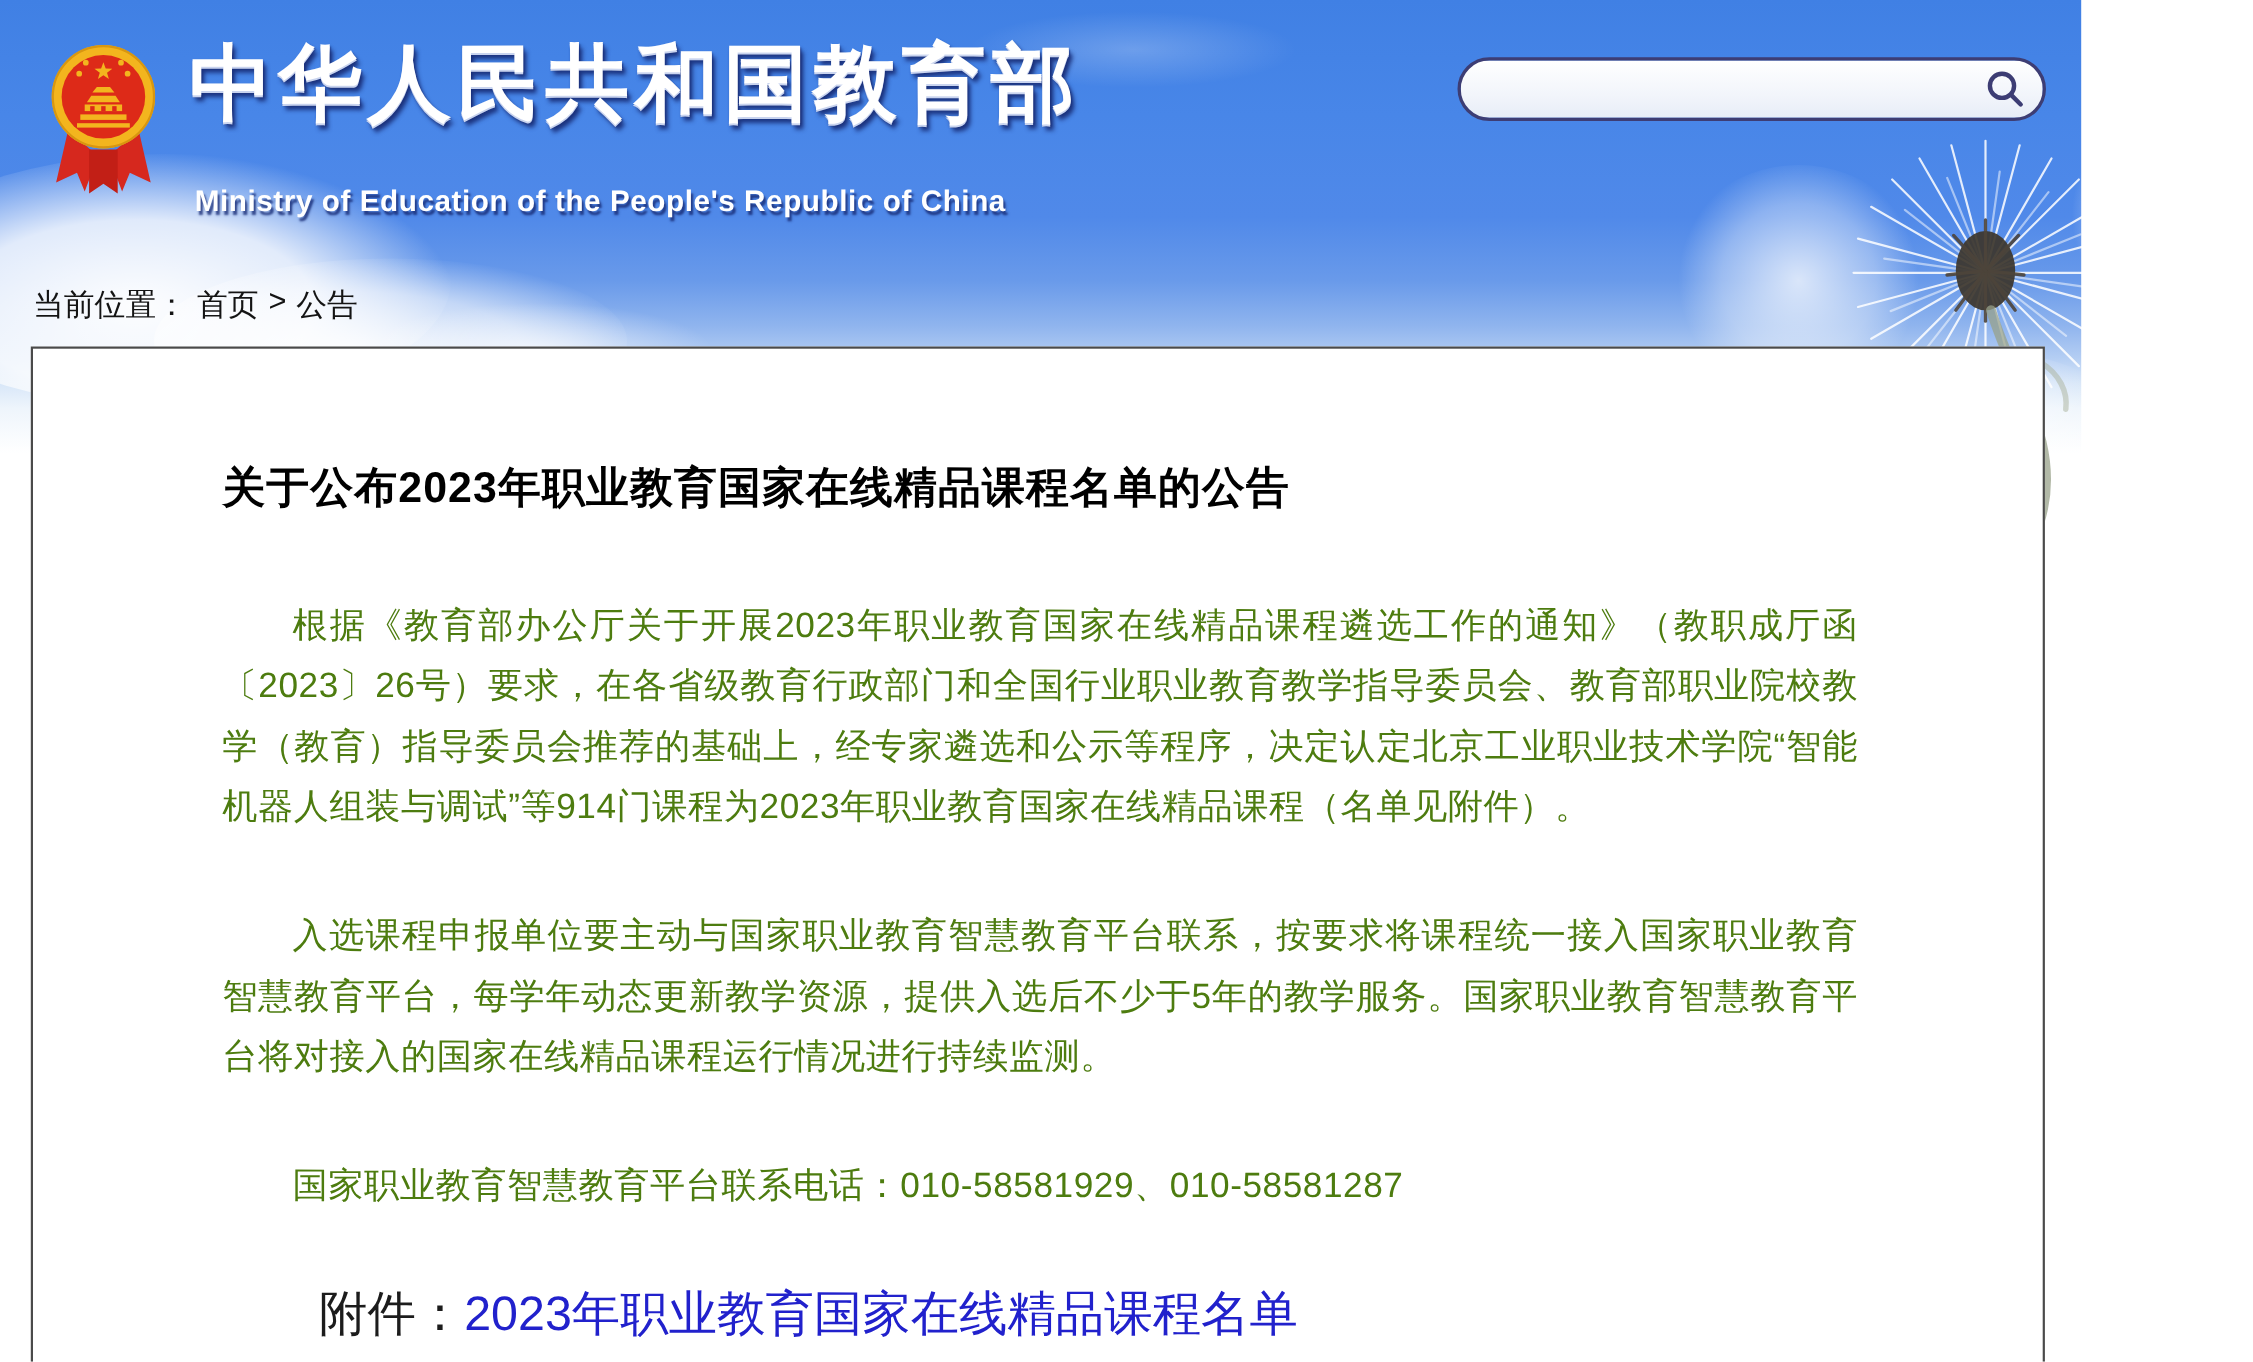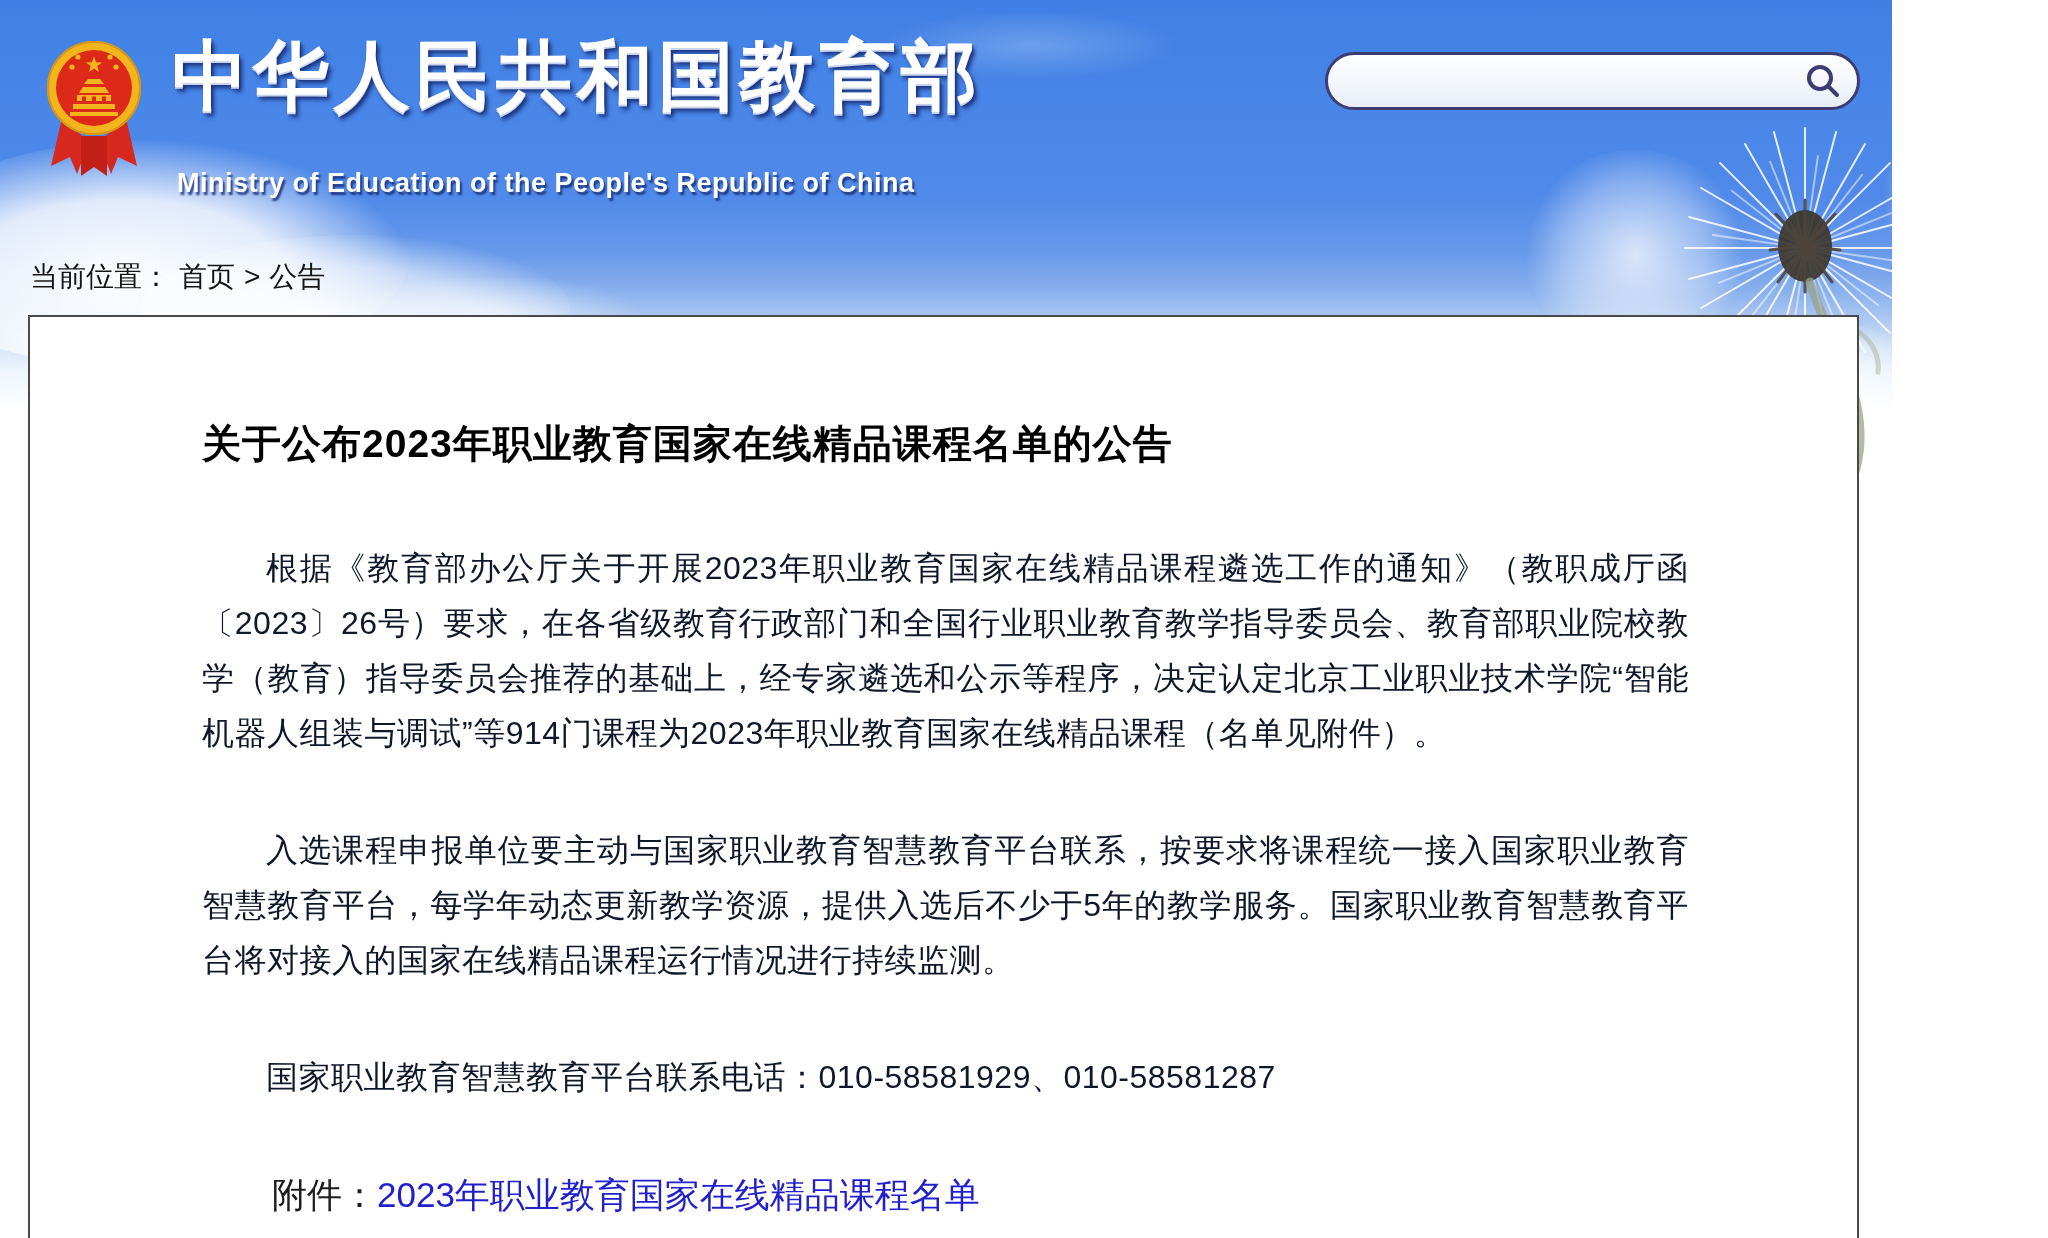--- a/index.html
+++ b/index.html
@@ -46,32 +46,32 @@
   .searchbox { position:absolute; left:1325px; top:52px; width:535px; height:58px;
                border:3px solid #3d3d74; border-radius:30px;
                background:linear-gradient(180deg,#ffffff 0%,#f2f5fb 60%,#e7edf7 100%);
                display:flex; align-items:center; }
   .searchbox input { flex:1; height:100%; border:none; outline:none; background:transparent;
                      font-size:26px; padding:0 10px 0 26px; color:#333; }
   .search-icon { width:40px; height:40px; margin-right:14px; cursor:pointer; flex:0 0 auto; }
 
   
   .breadcrumb { position:absolute; left:30px; top:258px; font-size:28px; color:#141414;
-                display:flex; gap:9px; align-items:center; white-space:nowrap; }
+                display:flex; gap:9px; white-space:nowrap; }
   .breadcrumb a { color:#141414; text-decoration:none; cursor:pointer; }
 
   
   .content-box { position:absolute; left:28px; top:315px; width:1831px; height:940px;
                  background:#ffffff; border:2px solid #4a4a4a;
                  padding:103px 168px 0 172px; }
   .doc-title { font-size:39px; line-height:47px; font-weight:bold; color:#000;
                text-align:left; margin:0 0 74px 0; letter-spacing:1px; }
-  .doc-p { font-size:32px; line-height:55px; color:#0f172a; text-indent:2em;
+  .doc-p { font-size:32px; line-height:55px; color:#4d7c0f; text-indent:2em;
            margin:0 0 62px 0; text-align:justify; letter-spacing:0.5px; }
-  .attachment { font-size:35px; line-height:55px; color:#1c1c1c; text-indent:2em; margin:0; }
+  .attachment { font-size:44px; line-height:55px; color:#1c1c1c; text-indent:2em; margin:0; }
   .attachment a { color:#2121cc; text-decoration:none; cursor:pointer; }
 </style>
 </head>
 <body>
 
 <div class="page">
 
   <div class="sky">
     <div class="cloud cloud-1"></div>
     <div class="cloud cloud-2"></div>

